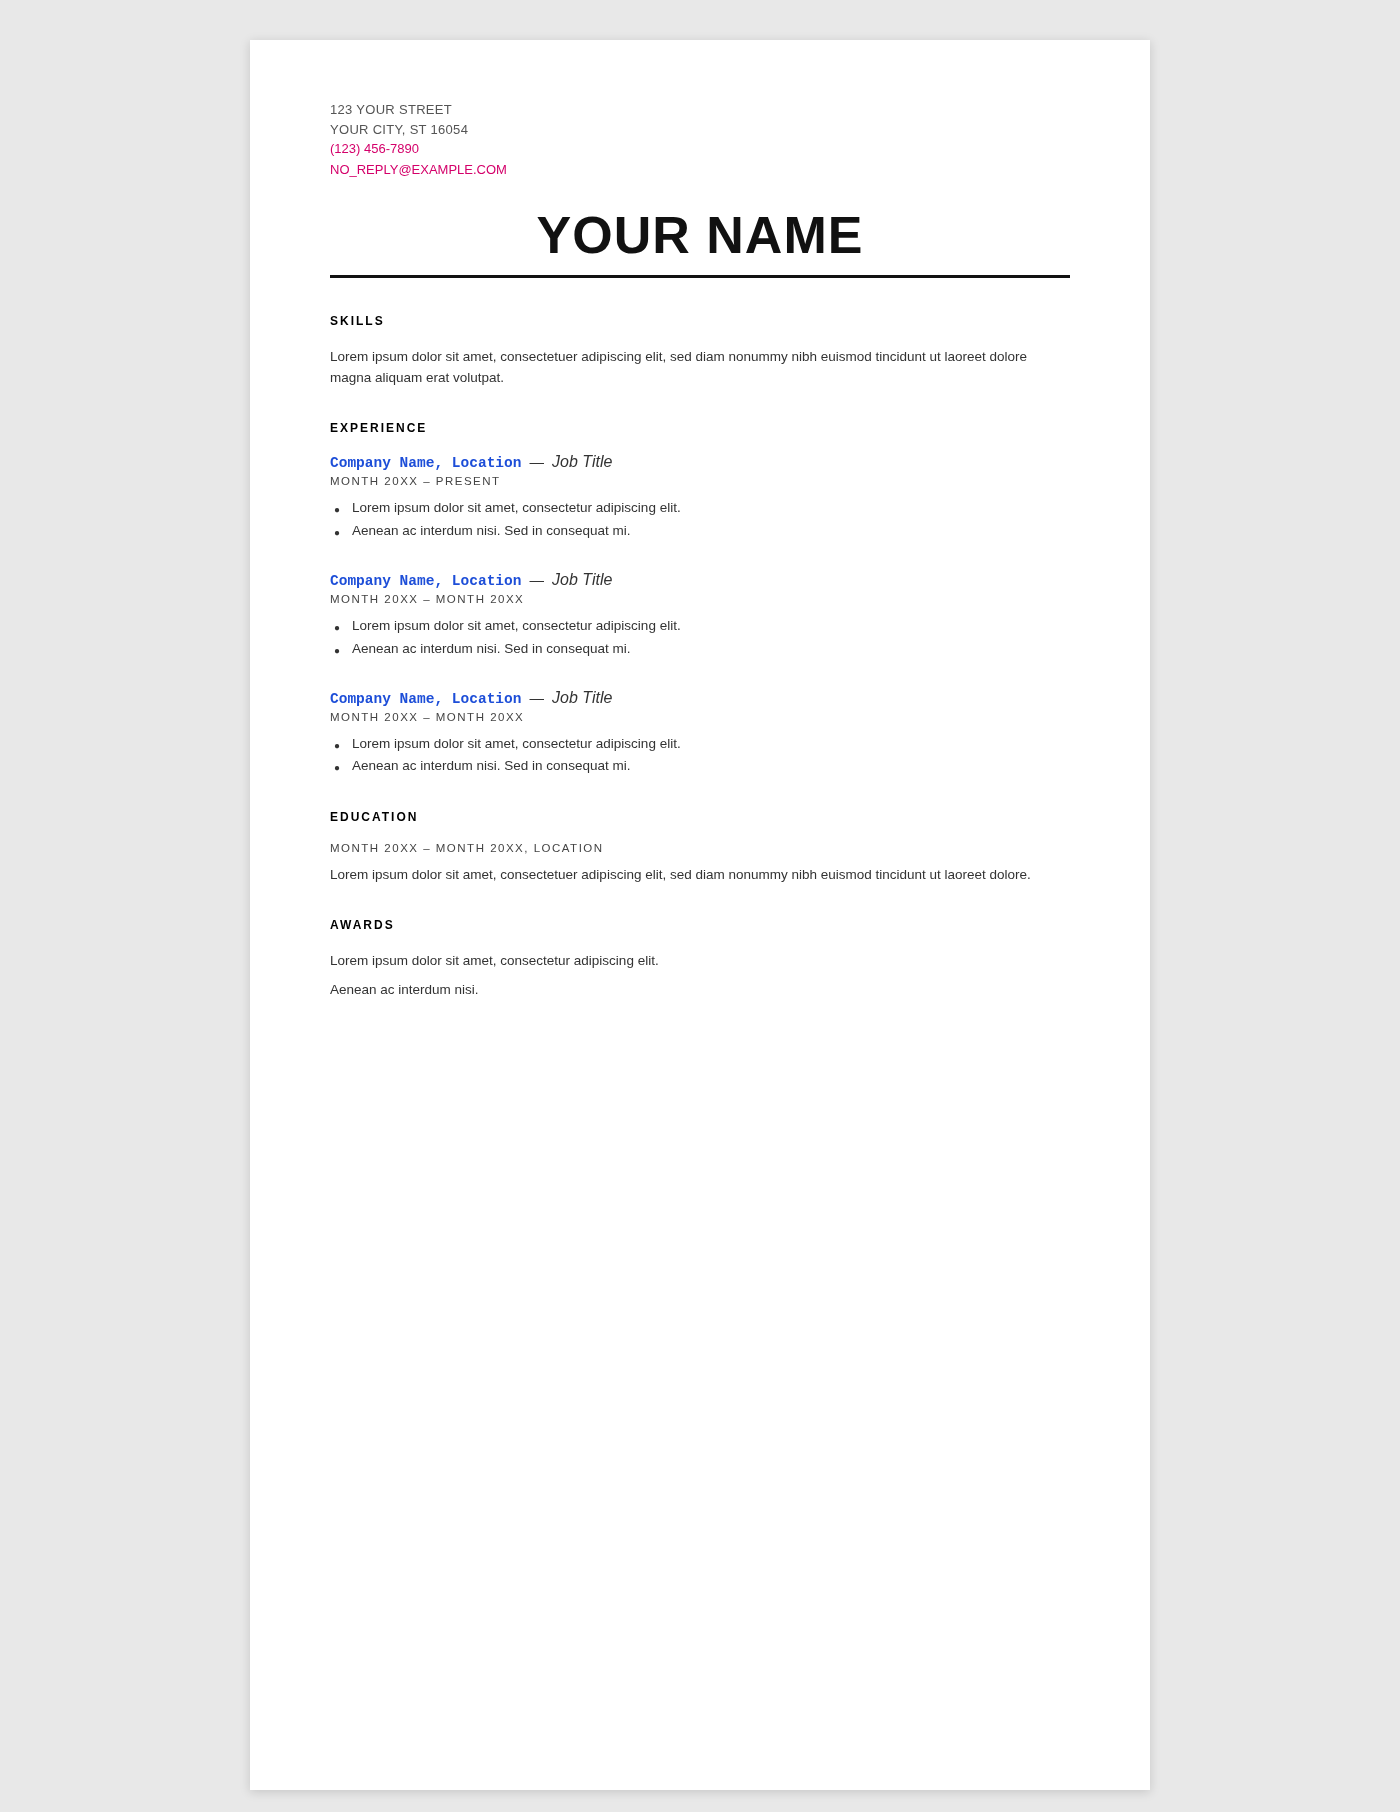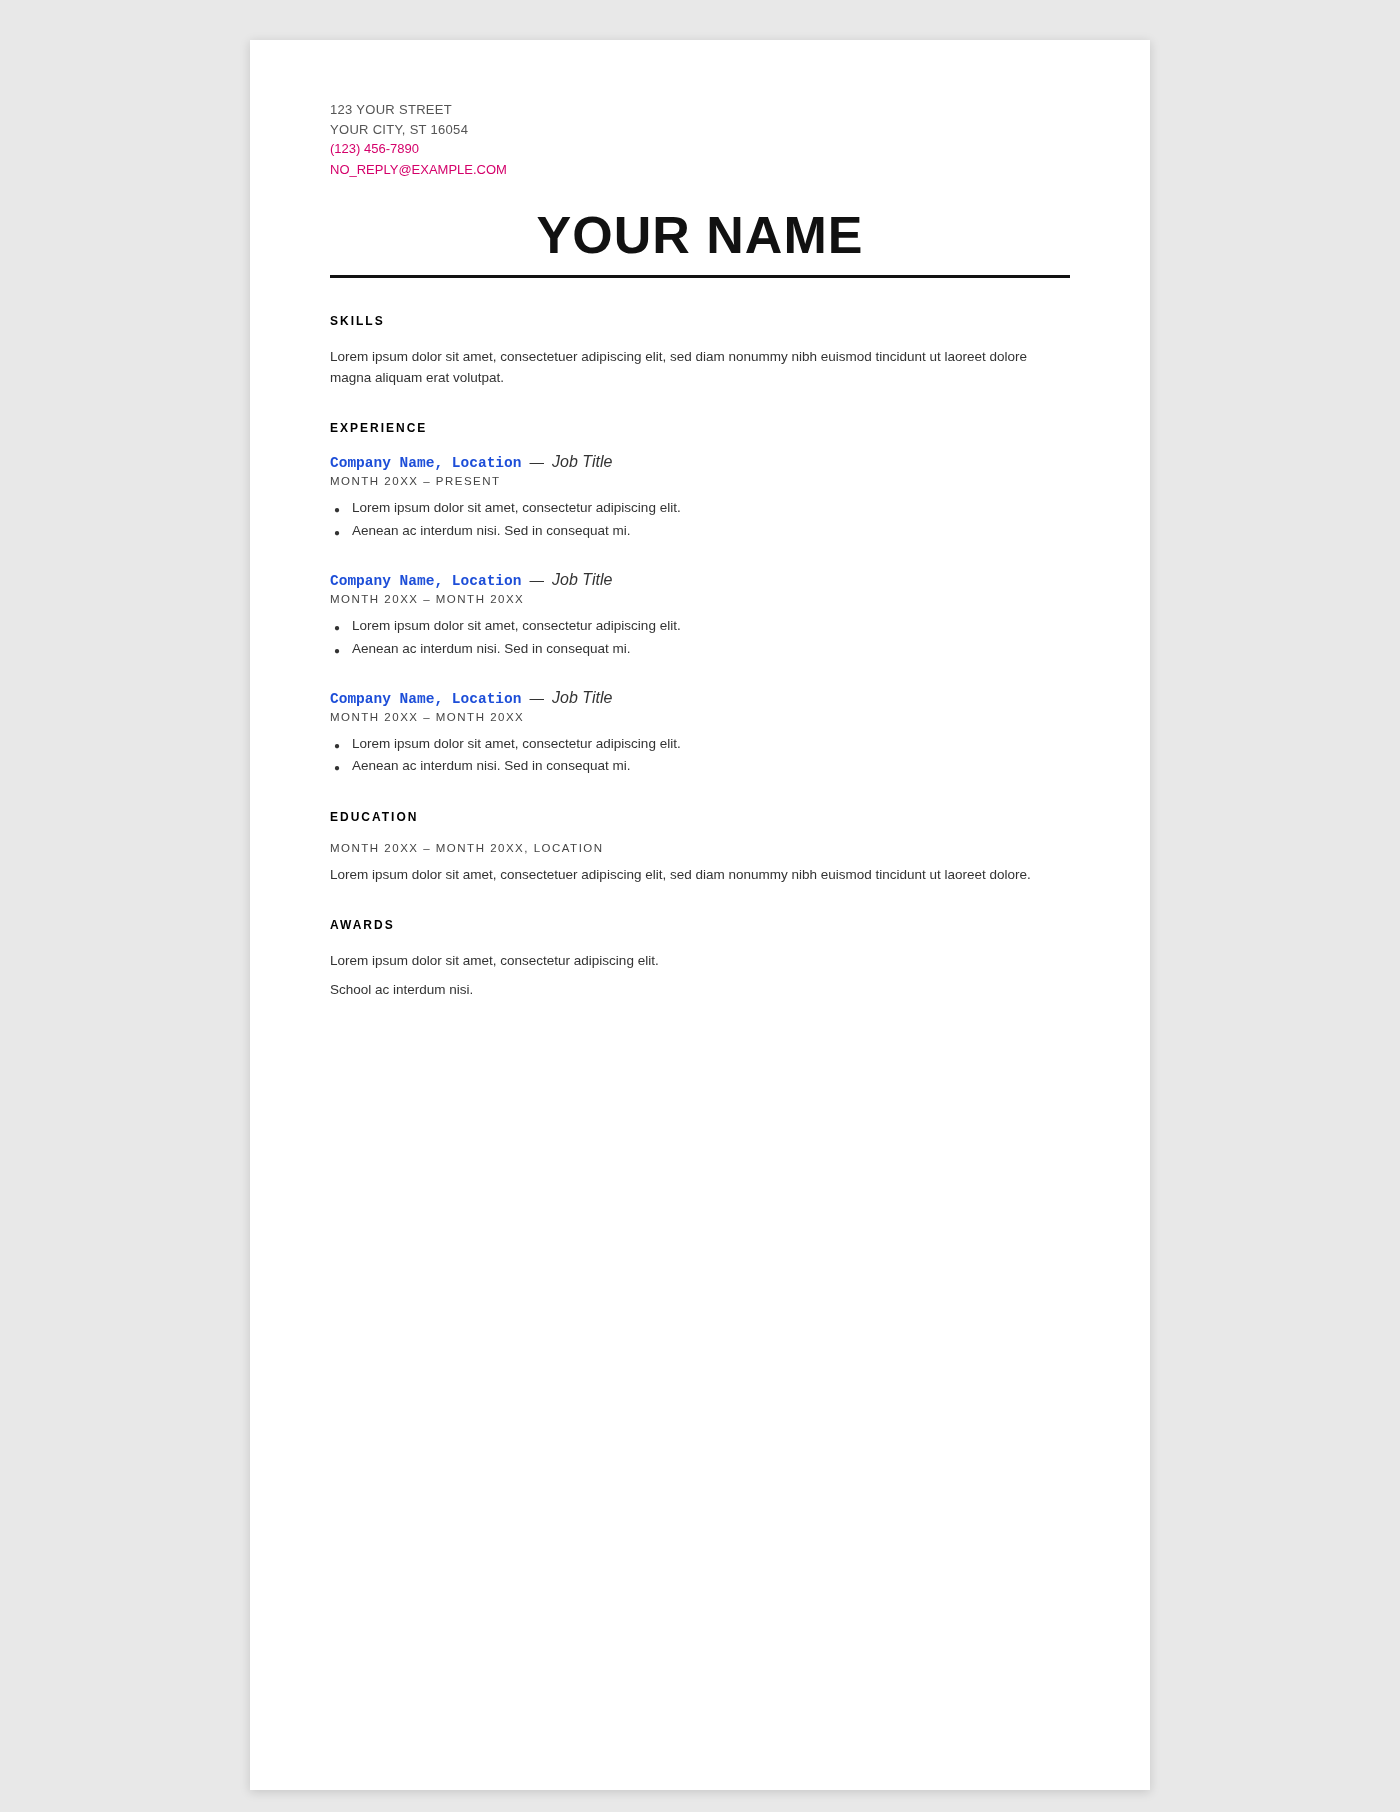--- a/index.html
+++ b/index.html
@@ -226,16 +226,16 @@
 
     <div class="experience-entry">
       <div class="entry-dates">MONTH 20XX – MONTH 20XX, LOCATION</div>
       <p class="education-desc">Lorem ipsum dolor sit amet, consectetuer adipiscing elit, sed diam nonummy nibh euismod tincidunt ut laoreet dolore.</p>
     </div>
   </div>
 
   <div class="section">
     <div class="section-title">AWARDS</div>
     <p class="awards-text">Lorem ipsum dolor sit amet, consectetur adipiscing elit.</p>
-    <p class="awards-text">School ac interdum nisi.</p>
+    <p class="awards-text">Aenean ac interdum nisi.</p>
   </div>
 
 </div>
 
 </body></html>

